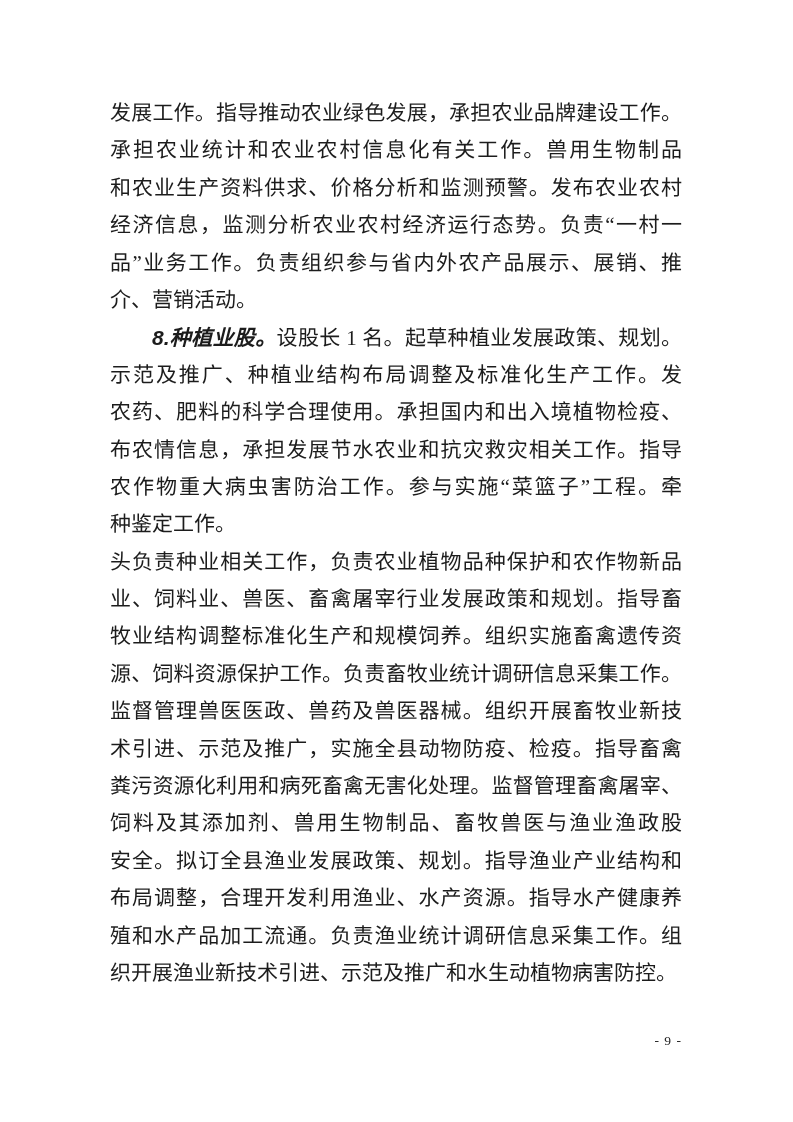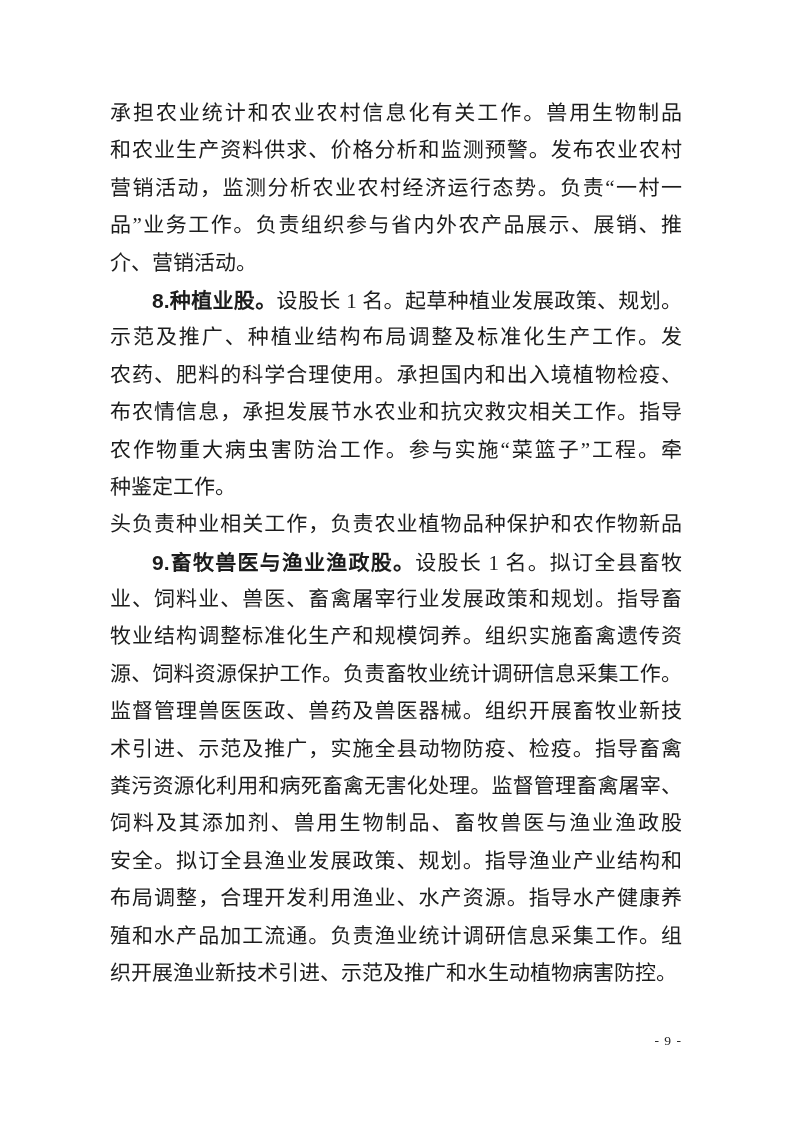--- a/index.html
+++ b/index.html
@@ -43,49 +43,50 @@
   }
   .line-indent {
     text-indent: 42px;
   }
   .seg {
     font-weight: normal;
   }
   .seg-bold {
     font-weight: 700;
     font-family: "Liberation Sans", "DejaVu Sans", sans-serif;
+    font-style: italic;
   }
   .page-number {
     position: absolute;
     top: 1033px;
     right: 111px;
     font-size: 13.5px;
     letter-spacing: 1px;
     color: #222222;
     font-family: "Liberation Serif", "DejaVu Serif", serif;
   }
 </style>
 </head>
 <body>
 
 <div class="page">
   <div class="text-block" id="text-block">
+      <div class="line"><span class="seg">发展工作。指导推动农业绿色发展，承担农业品牌建设工作。</span></div>
       <div class="line"><span class="seg">承担农业统计和农业农村信息化有关工作。兽用生物制品</span></div>
       <div class="line"><span class="seg">和农业生产资料供求、价格分析和监测预警。发布农业农村</span></div>
-      <div class="line"><span class="seg">营销活动，监测分析农业农村经济运行态势。负责“一村一</span></div>
+      <div class="line"><span class="seg">经济信息，监测分析农业农村经济运行态势。负责“一村一</span></div>
       <div class="line"><span class="seg">品”业务工作。负责组织参与省内外农产品展示、展销、推</span></div>
       <div class="line line-final"><span class="seg">介、营销活动。</span></div>
       <div class="line line-indent"><span class="seg seg-bold">8.种植业股。</span><span class="seg">设股长 1 名。起草种植业发展政策、规划。</span></div>
       <div class="line"><span class="seg">示范及推广、种植业结构布局调整及标准化生产工作。发</span></div>
       <div class="line"><span class="seg">农药、肥料的科学合理使用。承担国内和出入境植物检疫、</span></div>
       <div class="line"><span class="seg">布农情信息，承担发展节水农业和抗灾救灾相关工作。指导</span></div>
       <div class="line"><span class="seg">农作物重大病虫害防治工作。参与实施“菜篮子”工程。牵</span></div>
       <div class="line line-final"><span class="seg">种鉴定工作。</span></div>
       <div class="line"><span class="seg">头负责种业相关工作，负责农业植物品种保护和农作物新品</span></div>
-      <div class="line line-indent"><span class="seg seg-bold">9.畜牧兽医与渔业渔政股。</span><span class="seg">设股长 1 名。拟订全县畜牧</span></div>
       <div class="line"><span class="seg">业、饲料业、兽医、畜禽屠宰行业发展政策和规划。指导畜</span></div>
       <div class="line"><span class="seg">牧业结构调整标准化生产和规模饲养。组织实施畜禽遗传资</span></div>
       <div class="line"><span class="seg">源、饲料资源保护工作。负责畜牧业统计调研信息采集工作。</span></div>
       <div class="line"><span class="seg">监督管理兽医医政、兽药及兽医器械。组织开展畜牧业新技</span></div>
       <div class="line"><span class="seg">术引进、示范及推广，实施全县动物防疫、检疫。指导畜禽</span></div>
       <div class="line"><span class="seg">粪污资源化利用和病死畜禽无害化处理。监督管理畜禽屠宰、</span></div>
       <div class="line"><span class="seg">饲料及其添加剂、兽用生物制品、畜牧兽医与渔业渔政股</span></div>
       <div class="line"><span class="seg">安全。拟订全县渔业发展政策、规划。指导渔业产业结构和</span></div>
       <div class="line"><span class="seg">布局调整，合理开发利用渔业、水产资源。指导水产健康养</span></div>
       <div class="line"><span class="seg">殖和水产品加工流通。负责渔业统计调研信息采集工作。组</span></div>

